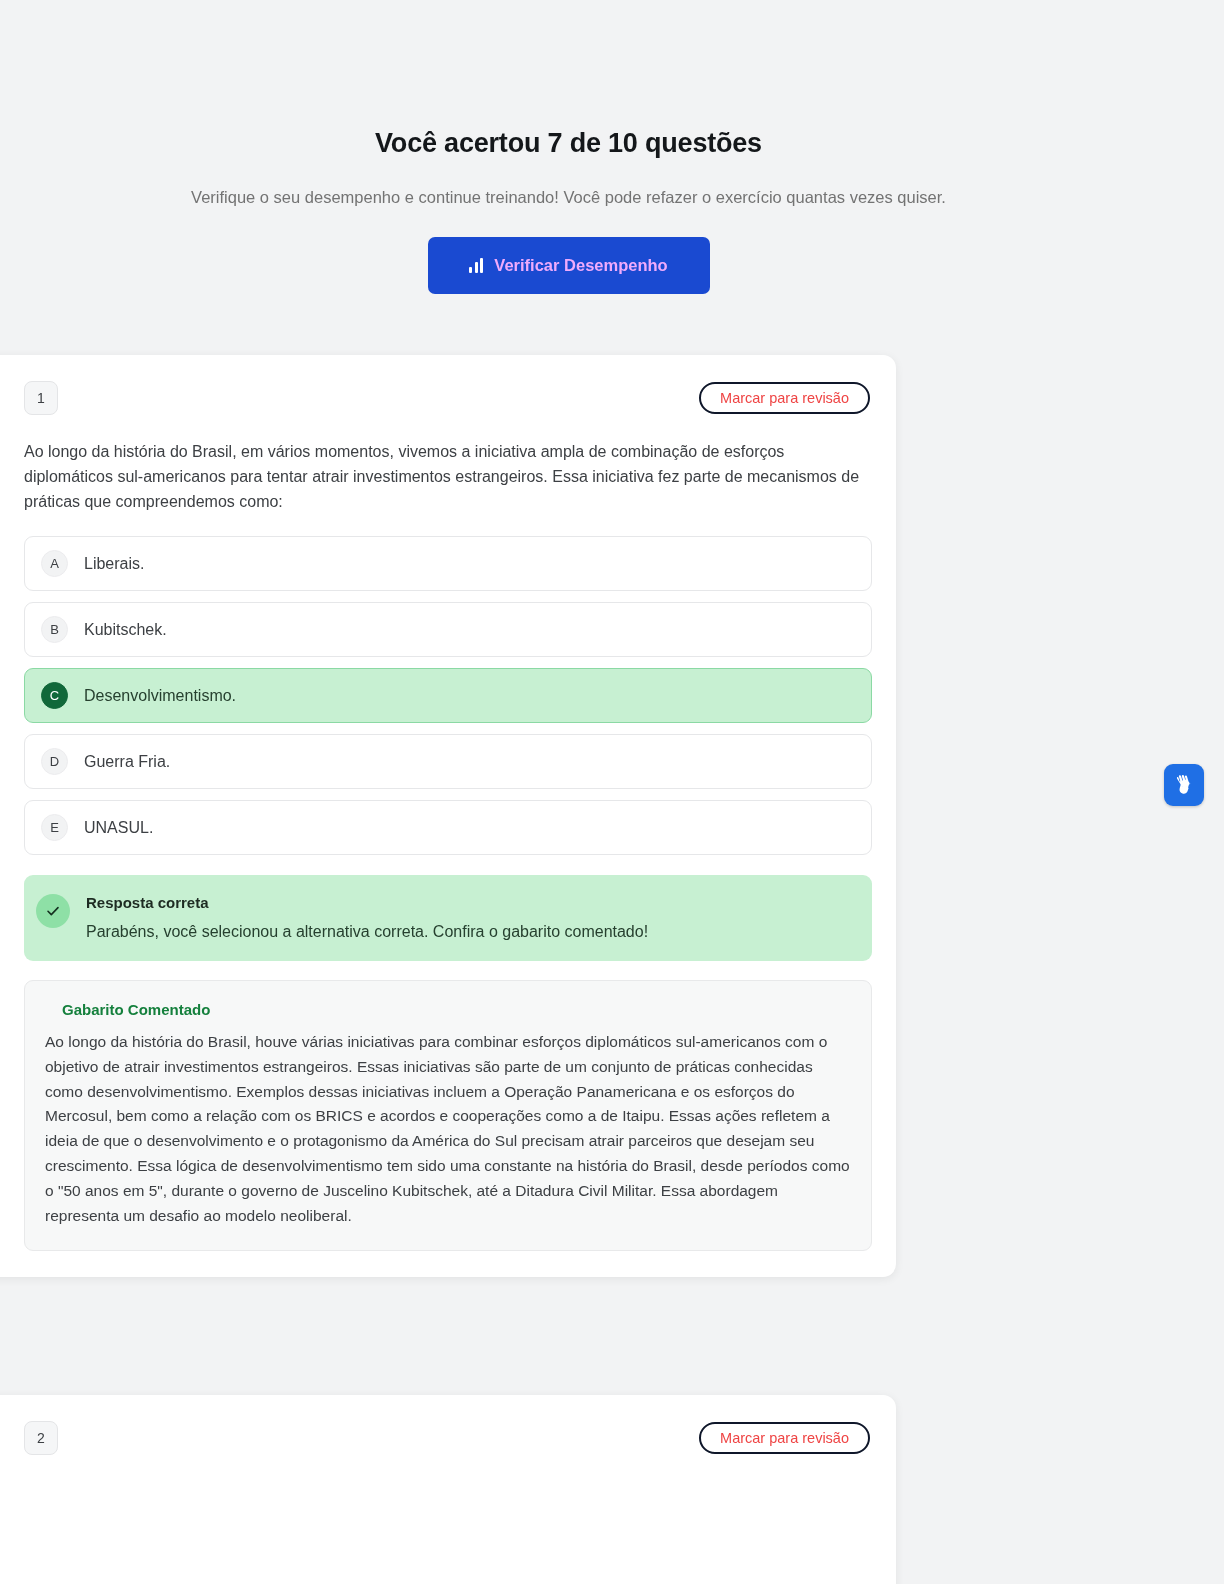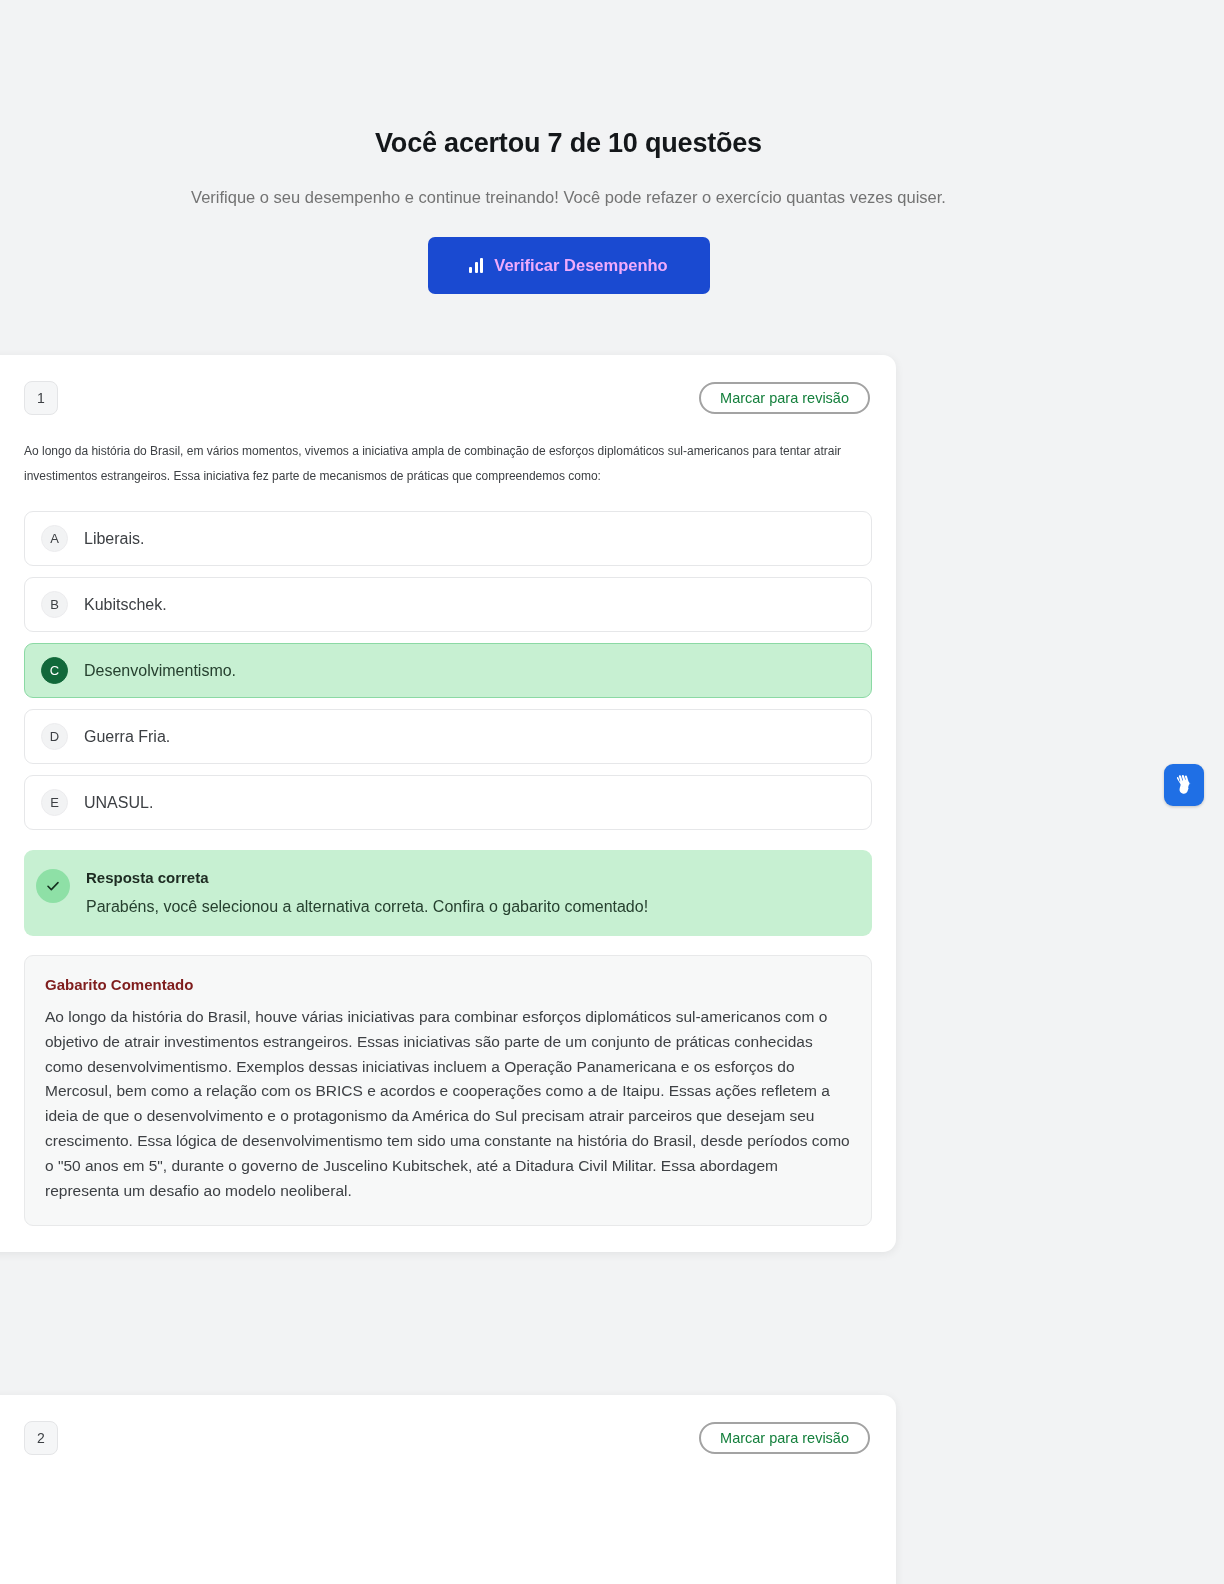--- a/index.html
+++ b/index.html
@@ -87,34 +87,34 @@
     background: #f5f6f7;
     display: flex;
     align-items: center;
     justify-content: center;
     font-size: 14px;
     color: #3d4044;
   }
   .review-btn {
     height: 32px;
     padding: 0 19px;
-    border: 2px solid #a3a3a3;
+    border: 2px solid #0f172a;
     border-radius: 999px;
     background: #ffffff;
     font-size: 14.5px;
     font-family: "Liberation Sans", sans-serif;
-    color: #15803d;
+    color: #ef4444;
     cursor: pointer;
     white-space: nowrap;
     margin-right: 2px;
   }
 
   .q-text {
     margin-top: 24px;
-    font-size: 12px;
+    font-size: 16px;
     line-height: 25px;
     color: #3d4044;
     max-width: 846px;
   }
 
   
   .alts { margin-top: 22px; display: flex; flex-direction: column; gap: 11px; }
   .alt {
     display: flex;
     align-items: center;
@@ -178,21 +178,21 @@
   .feedback-text { font-size: 16px; color: #26402f; line-height: 24px; margin-top: 6px; }
 
   
   .explanation {
     margin-top: 19px;
     background: #f7f8f8;
     border: 1px solid #e8e9ea;
     border-radius: 9px;
     padding: 18px 20px 22px;
   }
-  .explanation-title { font-size: 15px; font-weight: bold; color: #7f1d1d; line-height: 22px; }
+  .explanation-title { font-size: 15px; font-weight: bold; color: #15803d; line-height: 22px; margin-left: 17px; }
   .explanation-text {
     margin-top: 9px;
     font-size: 15.5px;
     line-height: 24.8px;
     color: #3d4044;
     max-width: 812px;
   }
 
   
   .vlibras {

